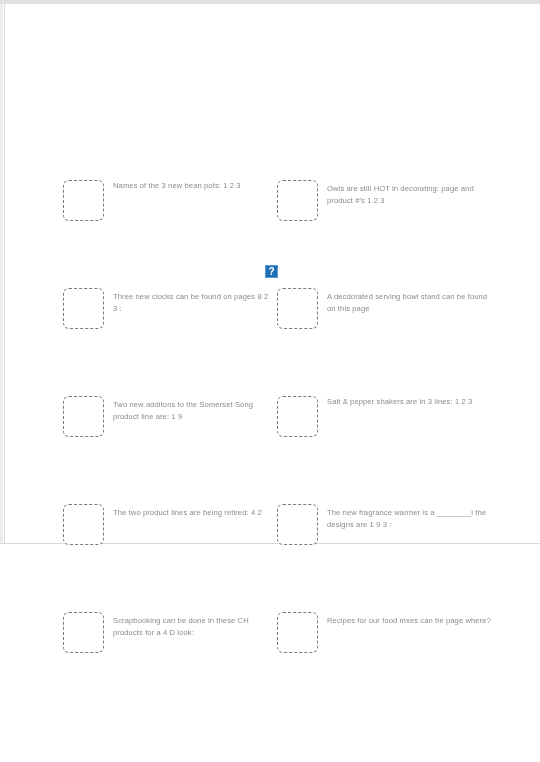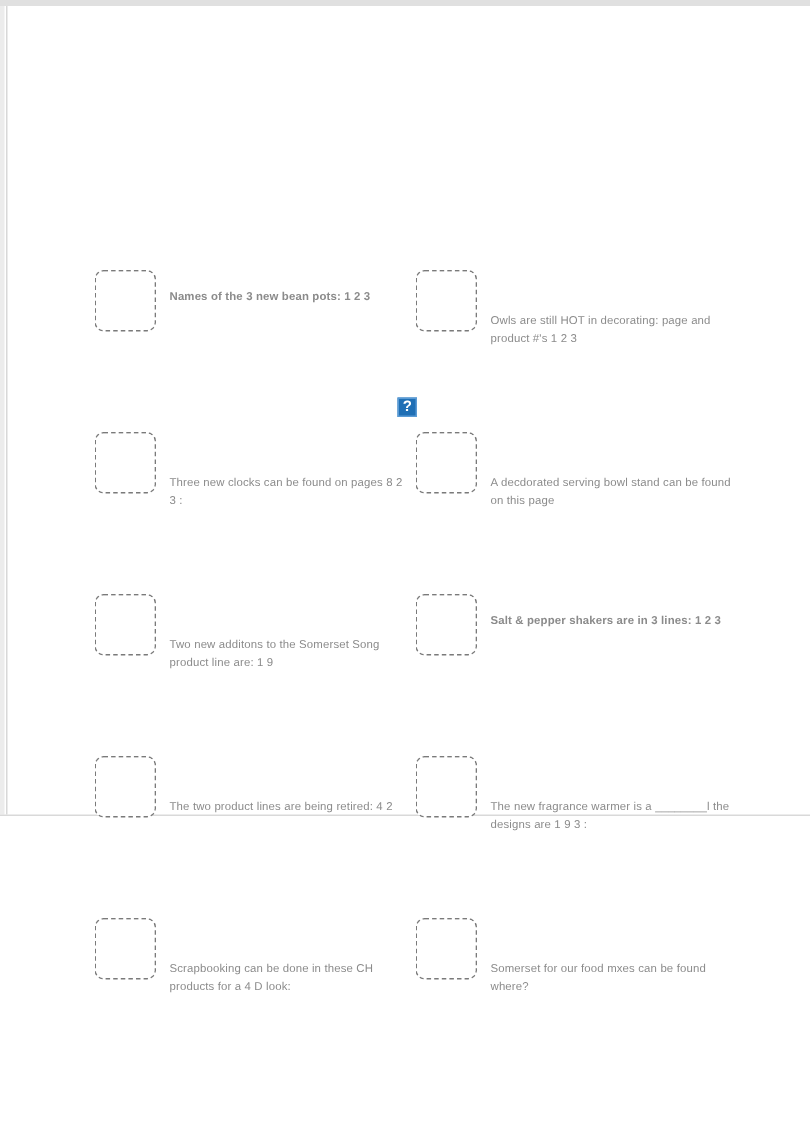--- a/index.html
+++ b/index.html
@@ -102,37 +102,36 @@
     height: 41px;
     border: 1px dashed #7a7a7a;
     border-radius: 6px;
     box-sizing: border-box;
     background: #ffffff;
   }
 
   .cell-text {
     position: absolute;
     left: 50px;
-    top: 28px;
+    top: 3px;
     width: 160px;
     font-size: 7.6px;
     line-height: 11.5px;
     color: #8b8b8b;
     font-family: "Liberation Sans", sans-serif;
     letter-spacing: 0.1px;
     word-wrap: break-word;
   }
   .cell.col-right .cell-text {
     width: 170px;
   }
 
   
   .cell-text.single {
-    top: 12px;
-    font-weight: bold;
+    top: 0;
   }
 </style>
 </head>
 <body>
 
 <div id="page-wrap">
 
   <div id="doc-top-border"></div>
   <div id="doc-left-border-outer"></div>
   <div id="doc-left-border"></div>
@@ -187,17 +186,17 @@
     </div>
   </div>
 
   <div class="row" style="top:612px;">
     <div class="cell col-left" style="top:0;">
       <div class="placeholder"></div>
       <div class="cell-text">Scrapbooking can be done in these CH products for a 4 D look:</div>
     </div>
     <div class="cell col-right" style="top:0;">
       <div class="placeholder"></div>
-      <div class="cell-text">Somerset for our food mxes can be found where?</div>
+      <div class="cell-text">Recipes for our food mxes can be page where?</div>
     </div>
   </div>
 
 </div>
 
 </body></html>

